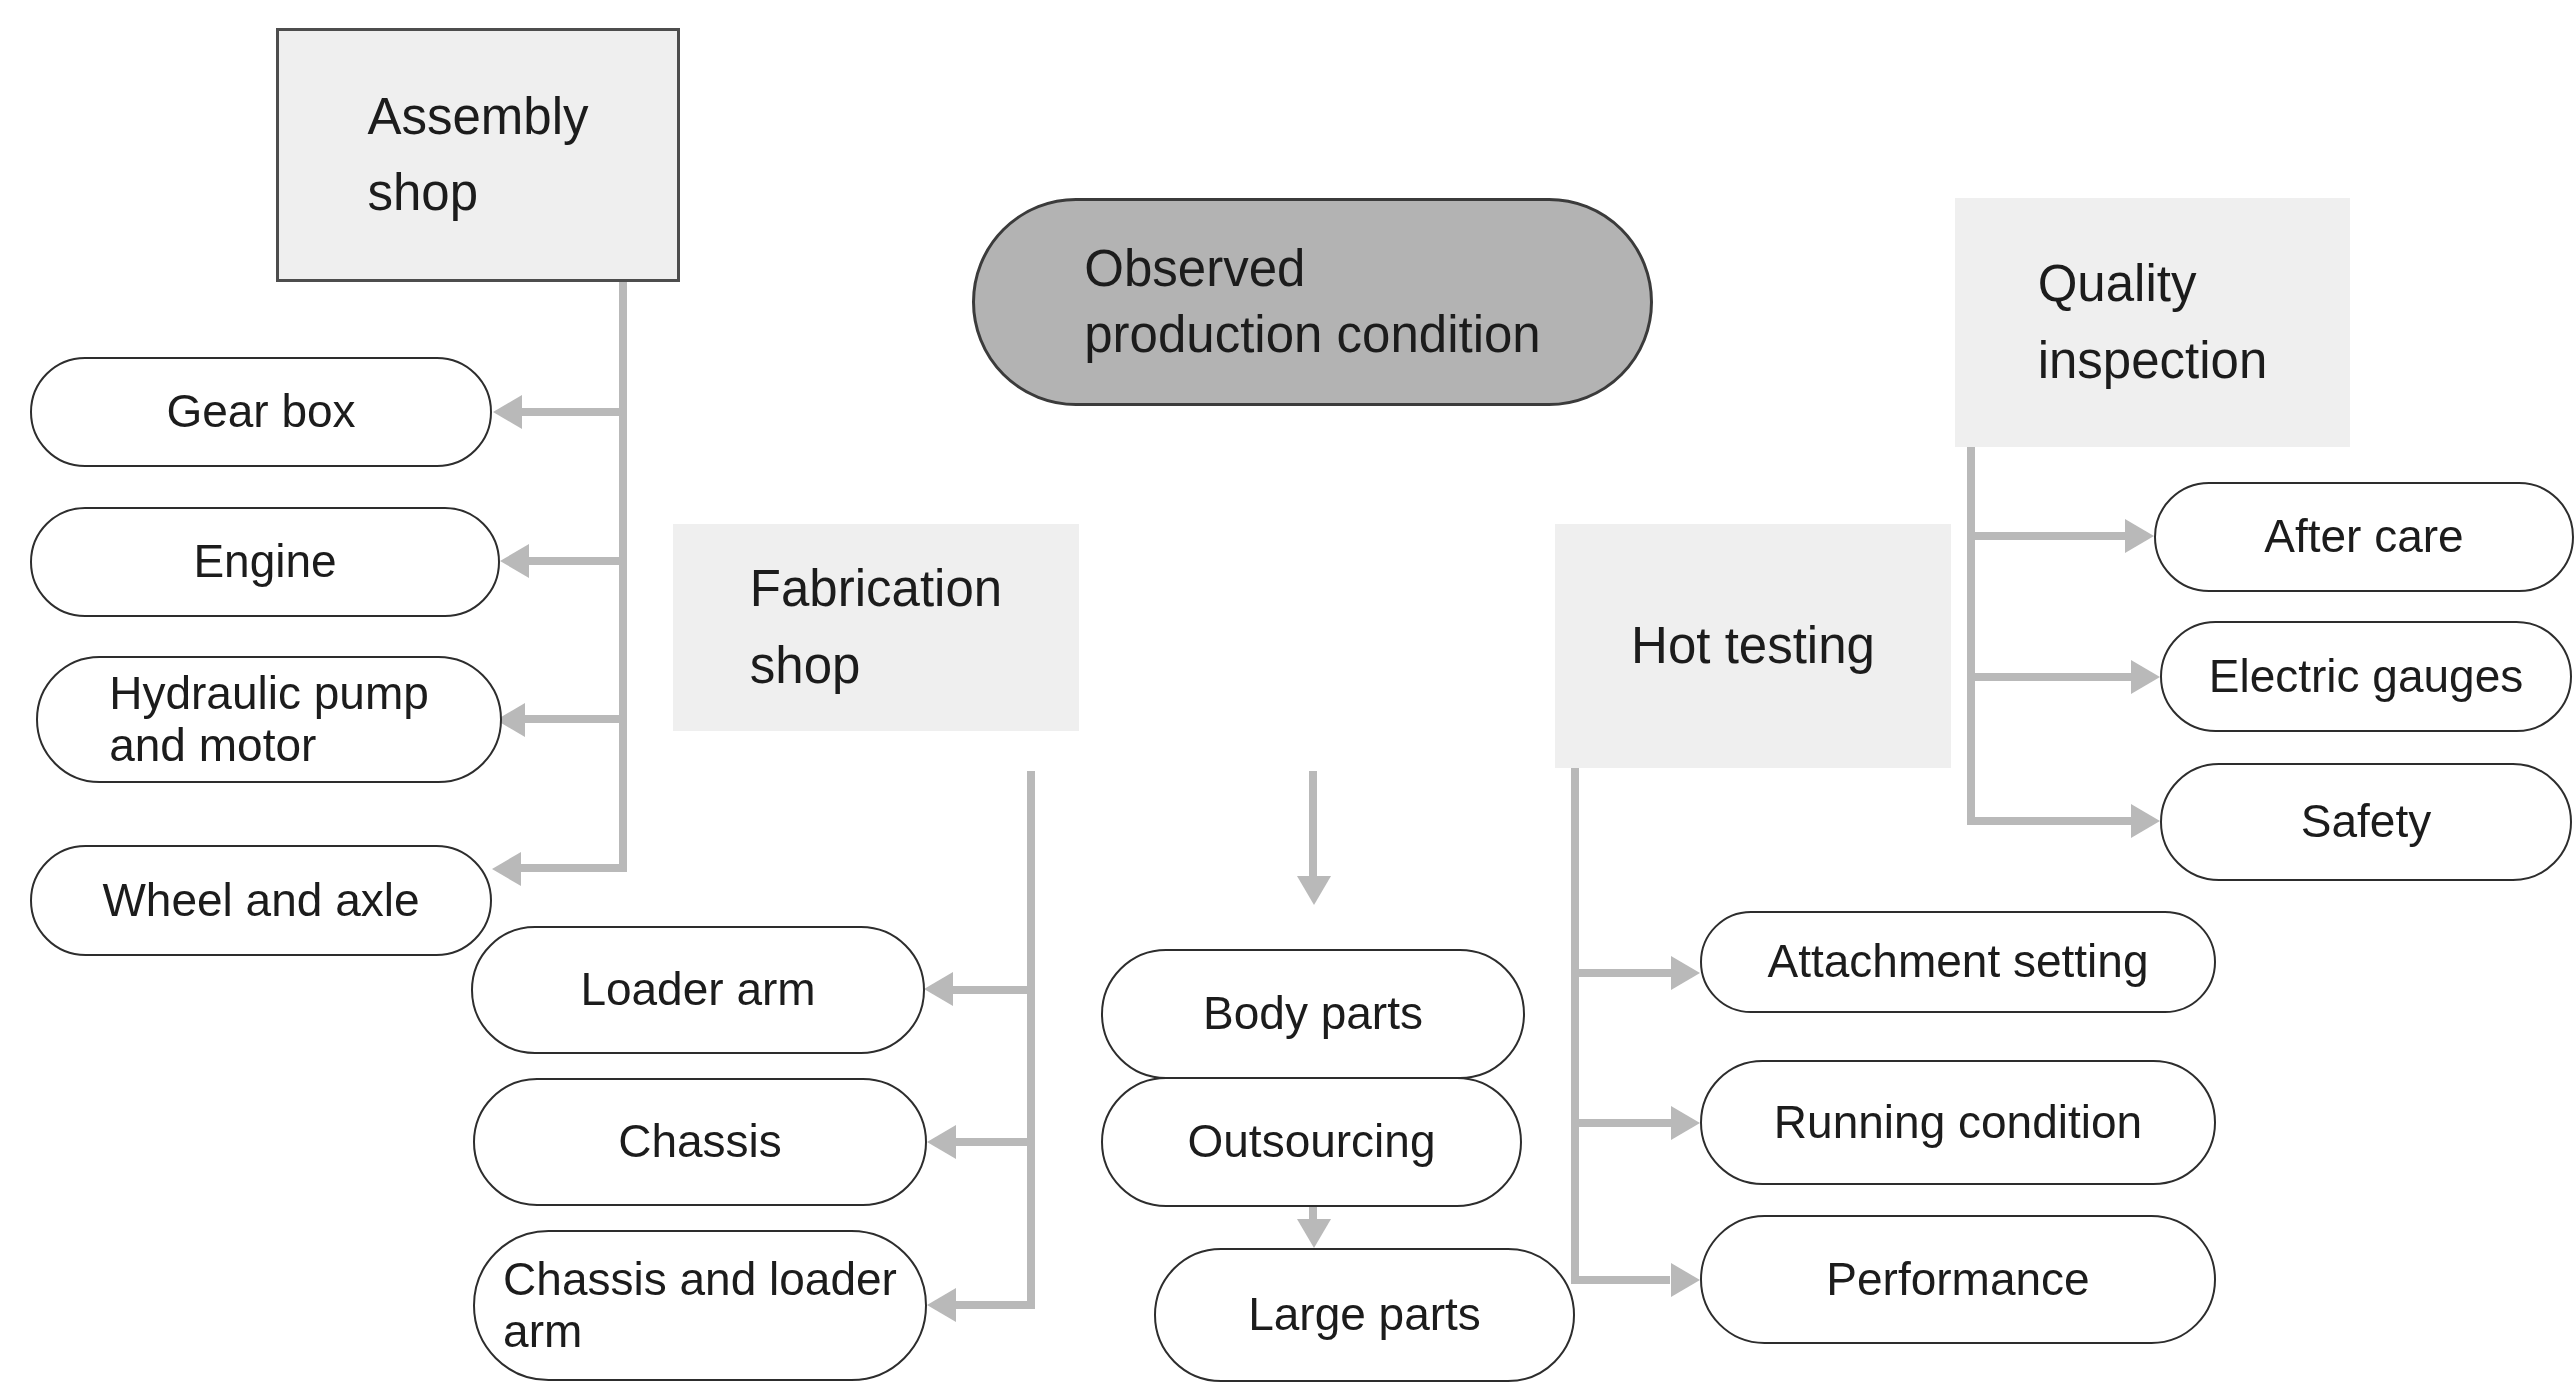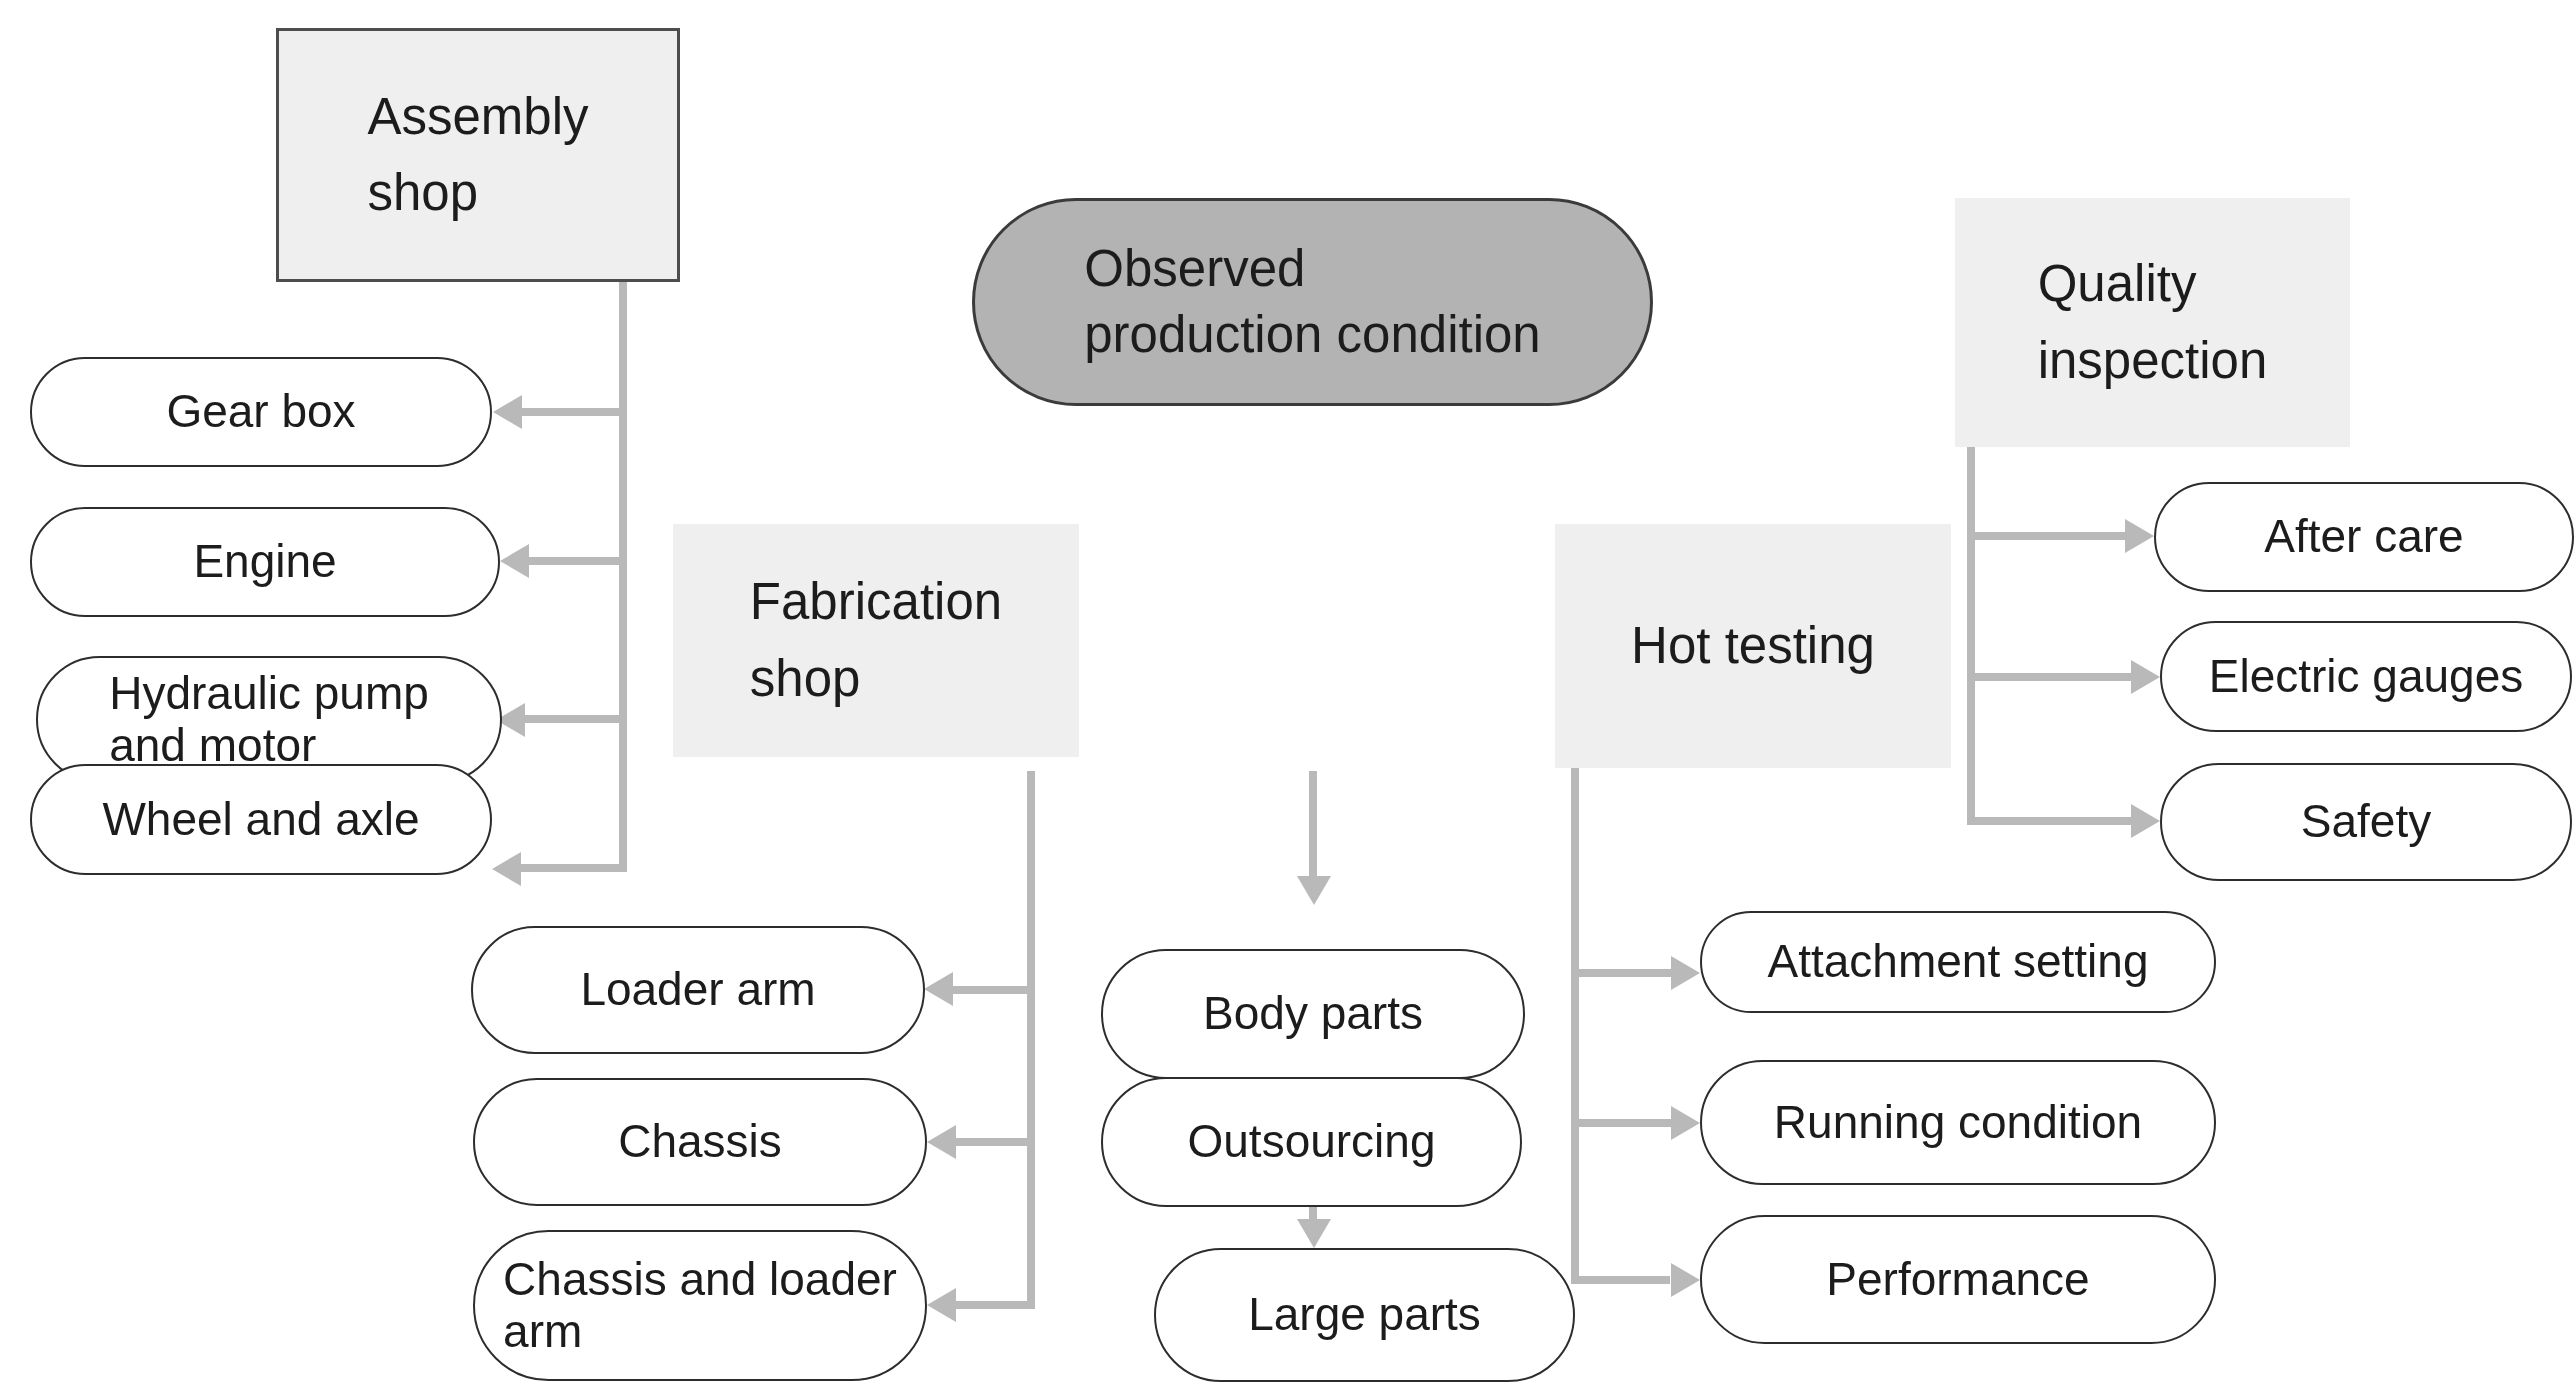--- a/index.html
+++ b/index.html
@@ -75,34 +75,34 @@
     border-top:29px solid var(--connector);
   }
 </style>
 </head>
 <body>
 
 <div class="canvas">
 
   <div class="node header bordered" style="left:276px;top:28px;width:404px;height:254px">Assembly
 shop</div>
-  <div class="node header" style="left:673px;top:524px;width:406px;height:233px">Fabrication
+  <div class="node header" style="left:673px;top:524px;width:406px;height:207px">Fabrication
 shop</div>
   <div class="node header" style="left:1555px;top:524px;width:396px;height:244px">Hot testing</div>
   <div class="node header" style="left:1955px;top:198px;width:395px;height:249px">Quality
 inspection</div>
 
   <div class="node root" style="left:972px;top:198px;width:681px;height:208px">Observed
 production condition</div>
 
   <div class="node pill" style="left:30px;top:357px;width:462px;height:110px">Gear box</div>
   <div class="node pill" style="left:30px;top:507px;width:470px;height:110px">Engine</div>
   <div class="node pill" style="left:36px;top:656px;width:466px;height:127px">Hydraulic pump
 and motor</div>
-  <div class="node pill" style="left:30px;top:764px;width:462px;height:111px">Wheel and axle</div>
+  <div class="node pill" style="left:30px;top:845px;width:462px;height:111px">Wheel and axle</div>
 
   <div class="node pill" style="left:471px;top:926px;width:454px;height:128px">Loader arm</div>
   <div class="node pill" style="left:473px;top:1078px;width:454px;height:128px">Chassis</div>
   <div class="node pill" style="left:473px;top:1230px;width:454px;height:151px">Chassis and loader
 arm</div>
 
   <div class="node pill" style="left:1101px;top:949px;width:424px;height:130px">Body parts</div>
   <div class="node pill" style="left:1101px;top:1077px;width:421px;height:130px">Outsourcing</div>
   <div class="node pill" style="left:1154px;top:1248px;width:421px;height:134px">Large parts</div>
 

